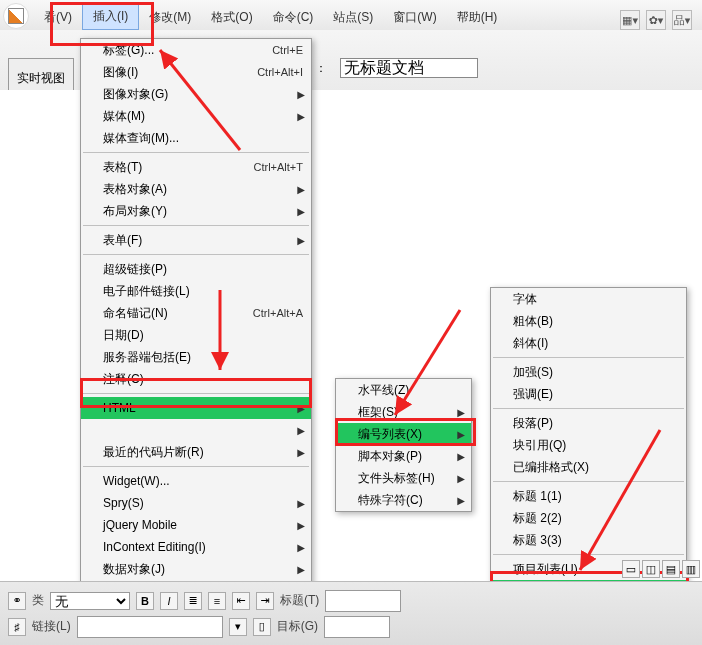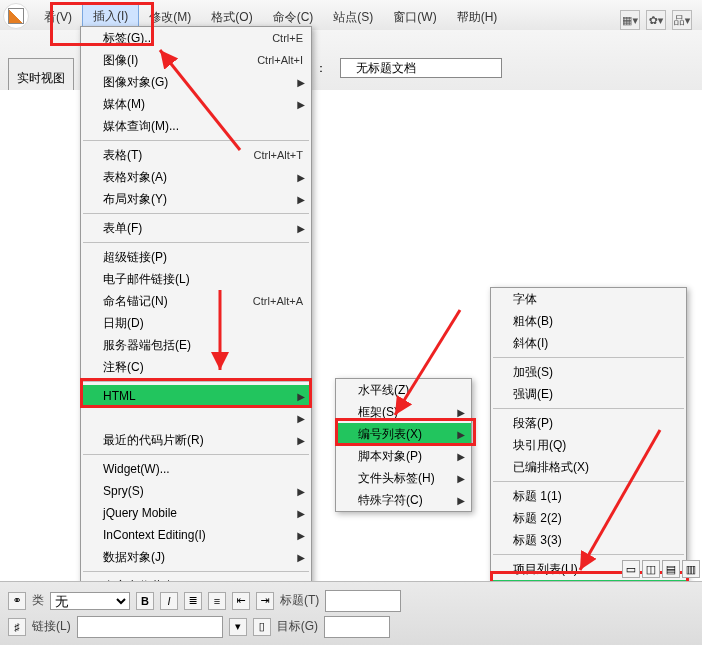--- a/index.html
+++ b/index.html
@@ -8,26 +8,26 @@
 .menubar-item.open{background:#cfe3ff;border:1px solid #7aa7e0}
 .toolbar-icons{margin-left:auto;display:flex;gap:6px;padding-right:10px}
 .tb-icon{width:18px;height:18px;display:flex;align-items:center;justify-content:center;color:#555;font-size:11px;border:1px solid #bbb;background:#f0f0f0}
 .logo{position:absolute;top:3px;left:3px;width:24px;height:24px;background:#fff;border-radius:50%;border:1px solid #ddd;display:flex;align-items:center;justify-content:center}
 .logo::before{content:"";display:block;width:14px;height:14px;background:linear-gradient(45deg,#e67e22 50%,transparent 50%);border:1px solid #888}
 
 .second-bar{position:absolute;top:30px;left:0;right:0;height:60px;background:linear-gradient(#f5f5f5,#ebebeb);border-bottom:1px solid #c8c8c8}
 .view-buttons{position:absolute;top:28px;left:8px;display:flex}
 .view-btn{padding:11px 8px;border:1px solid #999;background:#eee;font-size:12px}
 .title-lbl{position:absolute;top:30px;left:315px;font-size:12px}
-.title-input{position:absolute;top:28px;left:340px;width:130px;height:18px;border:1px solid #888;font-size:12px;padding:0 15px}
+.title-input{position:absolute;top:28px;left:340px;width:130px;height:18px;border:1px solid #888;font-size:16px;padding:0 3px}
 
 .canvas{position:absolute;top:90px;left:0;right:0;bottom:55px;background:#fff}
 
 .dropdown{position:absolute;background:#f4f4f4;border:1px solid #9a9a9a;box-shadow:2px 2px 6px rgba(0,0,0,.3);font-size:12px}
-.drop-main{top:26px;left:80px;width:230px}
+.drop-main{top:38px;left:80px;width:230px}
 .dd-item{display:flex;align-items:center;padding:3px 8px 3px 22px;height:16px;position:relative}
 .dd-item.sel{background:#22c55e}
 .dd-label{flex:1}
 .dd-short{color:#333;font-size:11px}
 .dd-arrow{position:absolute;right:6px;font-size:10px;color:#333}
 .dd-sep{height:1px;background:#c0c0c0;margin:3px 2px}
 
 .drop-sub1{top:378px;left:335px;width:135px}
 .drop-sub2{top:287px;left:490px;width:195px}
 

